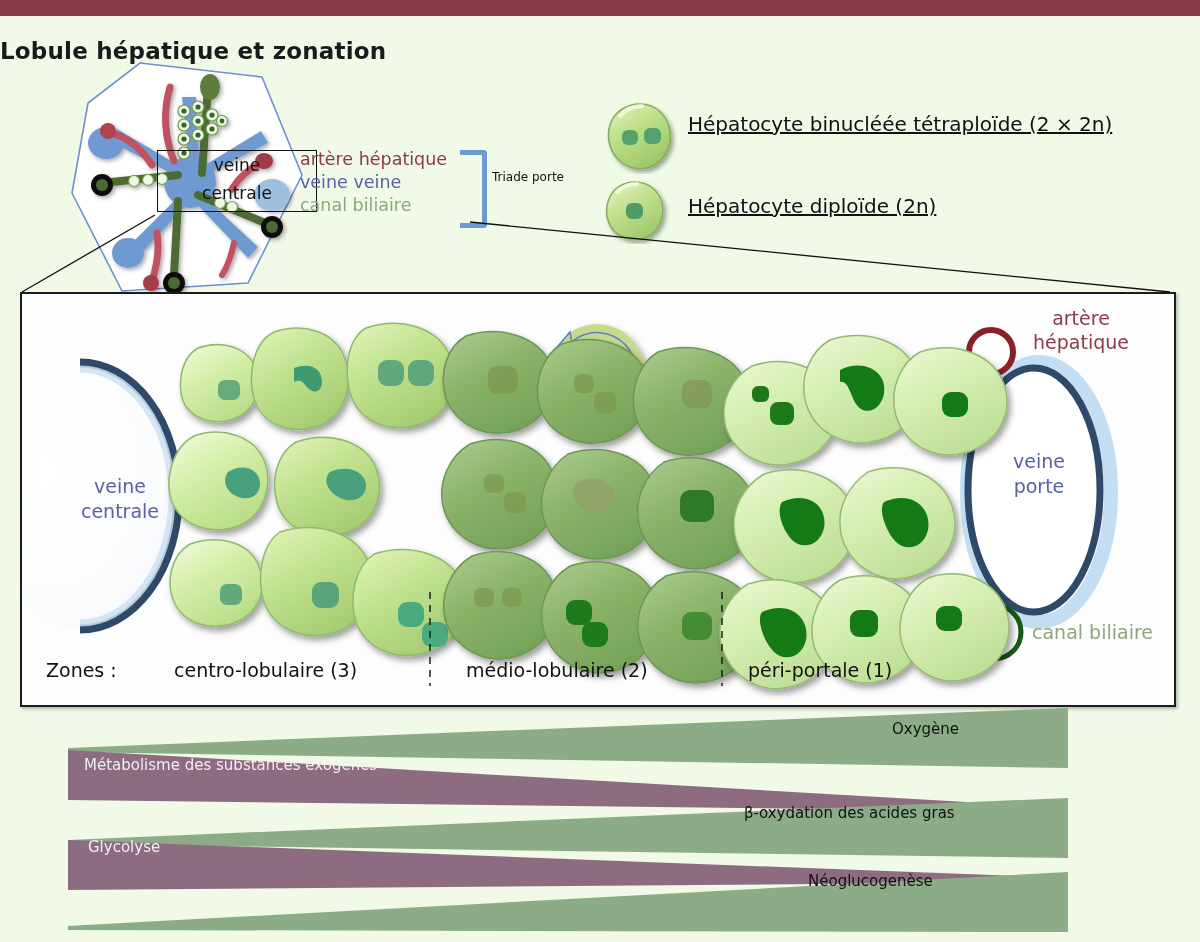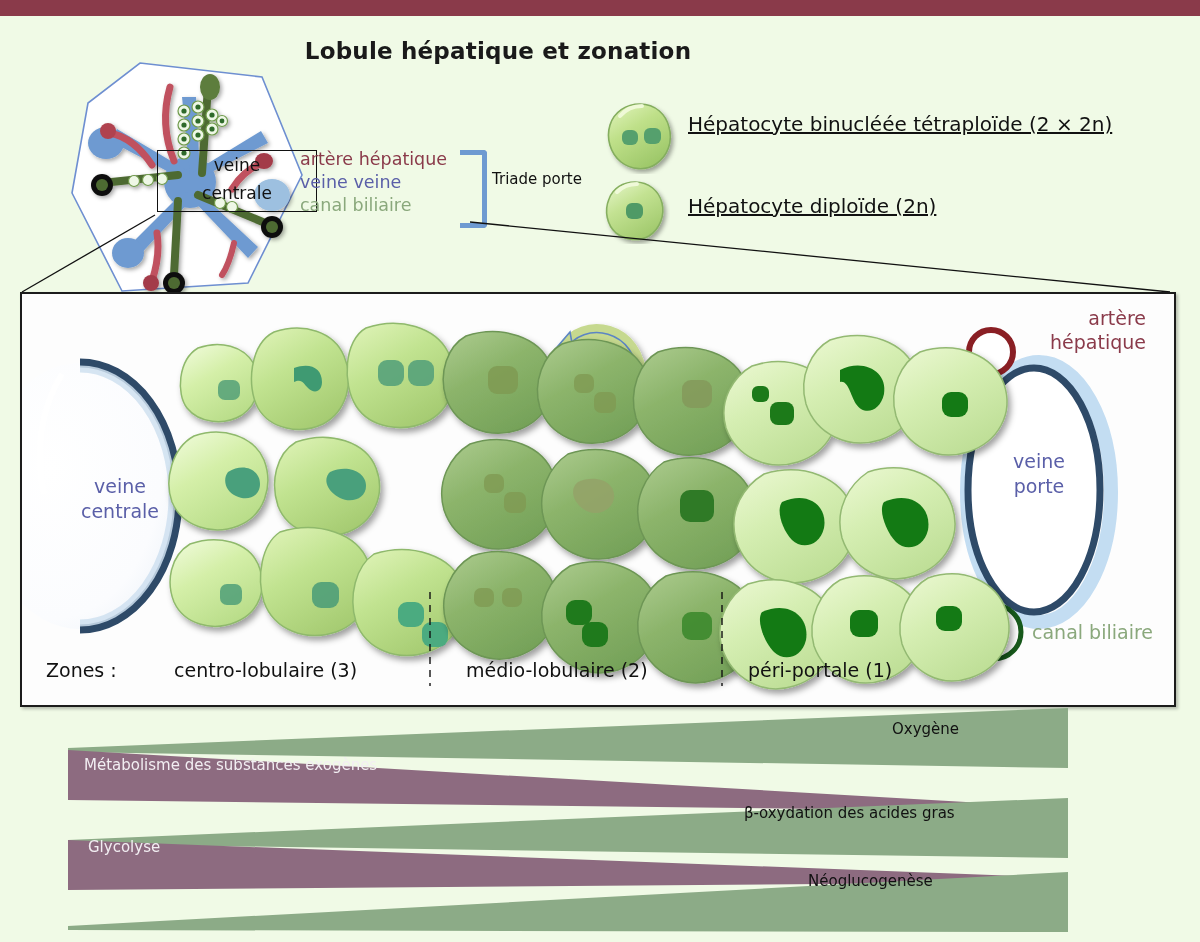--- a/index.html
+++ b/index.html
@@ -6,21 +6,21 @@
   body{
     width:1200px;height:942px;
     background:#f0fae6;
     font-family:"DejaVu Sans", sans-serif;
     overflow:hidden;
     position:relative;
   }
   #root{position:absolute;inset:0;}
   .topbar{position:absolute;left:0;top:0;width:1200px;height:16px;background:#8a3a4a;}
   .title{
-    position:absolute;left:0;top:38px;width:996px;text-align:center;
+    position:absolute;left:0;top:38px;width:996px;text-align:left;
     font-size:23px;font-weight:bold;color:#1a1a1a;letter-spacing:.2px;
     font-family:"DejaVu Sans", sans-serif;
   }
 
   
   .lobule{position:absolute;left:62px;top:55px;width:252px;height:248px;}
   .lobule svg{position:absolute;left:0;top:0;}
   .vc-box{
     position:absolute;left:95px;top:95px;width:158px;height:60px;
     border:1px solid #111;background:transparent;
@@ -31,21 +31,21 @@
   }
 
   
   .triade{position:absolute;left:300px;top:148px;width:300px;}
   .triade div{font-size:17.5px;line-height:23px;font-family:"DejaVu Sans", sans-serif;}
   .t-art{color:#8a3a4a;}
   .t-vp{color:#5a5fa8;}
   .t-cb{color:#8aa87c;}
   .bracket{position:absolute;left:460px;top:150px;width:22px;height:68px;
     border:5px solid #6e9ad1;border-left:none;border-radius:0 4px 4px 0;}
-  .triade-label{position:absolute;left:492px;top:170px;font-size:15px;color:#111;
+  .triade-label{position:absolute;left:492px;top:170px;font-size:12px;color:#111;
     font-family:"DejaVu Sans", sans-serif;}
 
   
   .hleg{position:absolute;left:600px;top:100px;width:600px;}
   .hleg-row{position:relative;height:78px;}
   .hleg-row .cellpic{position:absolute;left:0;top:0;}
   .hleg-row .txt{position:absolute;left:88px;top:12px;font-size:20px;color:#111;
     white-space:nowrap;font-family:"DejaVu Sans", sans-serif;text-decoration:underline;}
   .hleg-row.r2 .txt{top:16px;}
 
@@ -59,21 +59,21 @@
     box-shadow:2px 2px 3px rgba(0,0,0,.25);
   }
   .panel-inner{position:absolute;inset:0;}
 
   .vcentral-label{
     position:absolute;left:38px;top:180px;width:120px;text-align:center;
     font-size:19px;color:#5a5fa8;line-height:25px;
     font-family:"DejaVu Sans", sans-serif;
   }
   .artere-label{
-    position:absolute;right:28px;top:12px;width:130px;text-align:right;
+    position:absolute;right:28px;top:12px;width:130px;text-align:center;
     font-size:19px;color:#8a3a4a;line-height:24px;
     font-family:"DejaVu Sans", sans-serif;
   }
   .vporte-label{
     position:absolute;left:962px;top:155px;width:110px;text-align:center;
     font-size:19px;color:#5a5fa8;line-height:25px;
     font-family:"DejaVu Sans", sans-serif;
   }
   .biliaire-label{
     position:absolute;left:1010px;top:327px;font-size:19px;color:#8aa87c;

